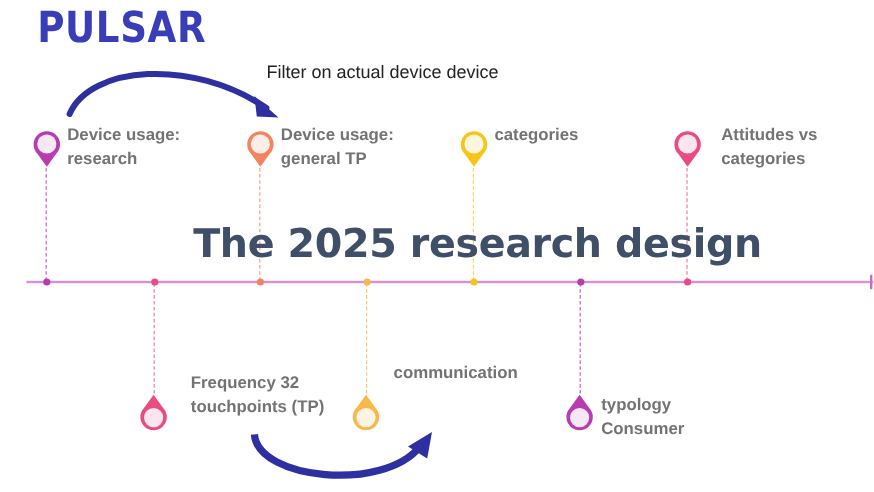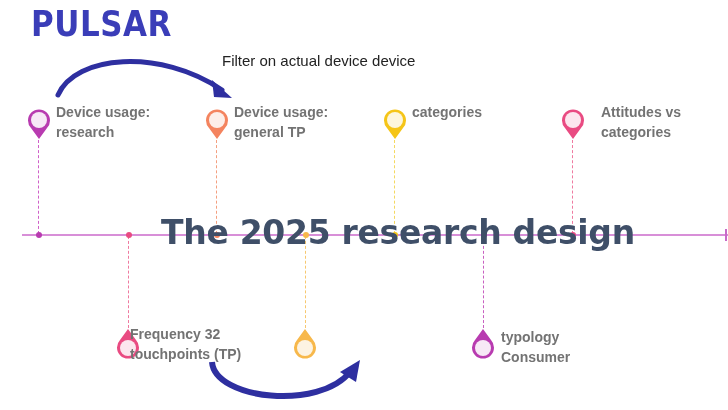--- a/index.html
+++ b/index.html
@@ -1,19 +1,19 @@
 <!DOCTYPE html>
 <html><head>
 <meta charset="utf-8">
 <style>
   html, body { margin:0; padding:0; }
   body { width:728px; height:410px; background:#ffffff; position:relative; overflow:hidden; font-family:"DejaVu Sans", sans-serif; }
   .logo { position:absolute; left:31px; top:3px; font-family:"DejaVu Sans", sans-serif; font-weight:bold; font-size:31px; color:#3a3db8; letter-spacing:0.5px; transform:scaleY(1.15); transform-origin:left top; }
   .filter-label { position:absolute; left:222px; top:52px; font-family:"Liberation Sans", sans-serif; font-size:15px; color:#222; }
-  .title { position:absolute; left:161px; top:183px; font-family:"DejaVu Sans", sans-serif; font-weight:bold; font-size:33px; color:#3f4f68; white-space:nowrap; letter-spacing:-0.3px; z-index:3;margin-top:30px; }
+  .title { position:absolute; left:161px; top:183px; font-family:"DejaVu Sans", sans-serif; font-weight:bold; font-size:33px; color:#3f4f68; white-space:nowrap; letter-spacing:-0.3px; z-index:3; }
   .axis { position:absolute; left:22px; top:234px; width:706px; height:2px; background:#d88fd8; }
   .axis-end { position:absolute; left:725px; top:229px; width:2px; height:12px; background:#c86ac8; }
   .tick { position:absolute; width:6px; height:6px; border-radius:50%; top:232px; z-index:2; }
   .vline { position:absolute; width:0; border-left:1.5px dashed; z-index:1; }
   .pin { position:absolute; width:26px; height:32px; }
   .label { position:absolute; font-family:Liberation Sans, sans-serif; font-weight:bold; font-size:14px; color:#737373; line-height:20px; }
   svg.arrow { position:absolute; overflow:visible; }
 </style>
 </head>
 <body>
@@ -88,25 +88,26 @@
 </svg>
 <svg class="pin" style="left:292px;top:328px;" viewBox="0 0 26 32">
   <path d="M13,1 L5,12 A11,11 0 1,0 21,12 Z" fill="#f7b84b"></path>
   <circle cx="13" cy="20" r="8" fill="#fdf3e2"></circle>
 </svg>
 <svg class="pin" style="left:470px;top:328px;" viewBox="0 0 26 32">
   <path d="M13,1 L5,12 A11,11 0 1,0 21,12 Z" fill="#b83bb0"></path>
   <circle cx="13" cy="20" r="8" fill="#f7e8f6"></circle>
 </svg>
 
-<div class="label" style="left:130px;top:308px;margin-top:16px;">
+<div class="label" style="left:159px;top:308px;">
   <div>Frequency 32</div>
   <div>touchpoints (TP)</div>
 </div>
 <div class="label" style="left:328px;top:300px;">
+  <div>communication</div>
 </div>
 <div class="label" style="left:501px;top:327px;">
   <div>typology</div>
   <div>Consumer</div>
 </div>
 
 <svg class="arrow" style="left:0;top:0;" width="728" height="410">
   <path d="M212,362 C215,400 320,410 350,372" fill="none" stroke="#2e2fa0" stroke-width="6" stroke-linecap="butt"></path>
   <polygon points="340,372 360,360 356,382" fill="#2e2fa0"></polygon>
 </svg>

